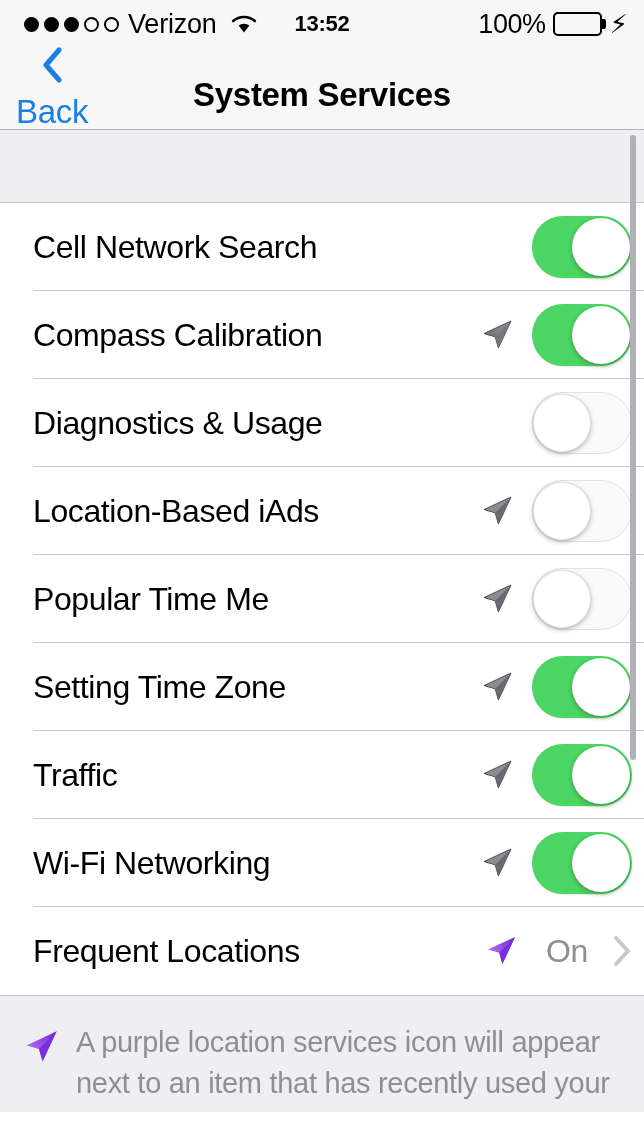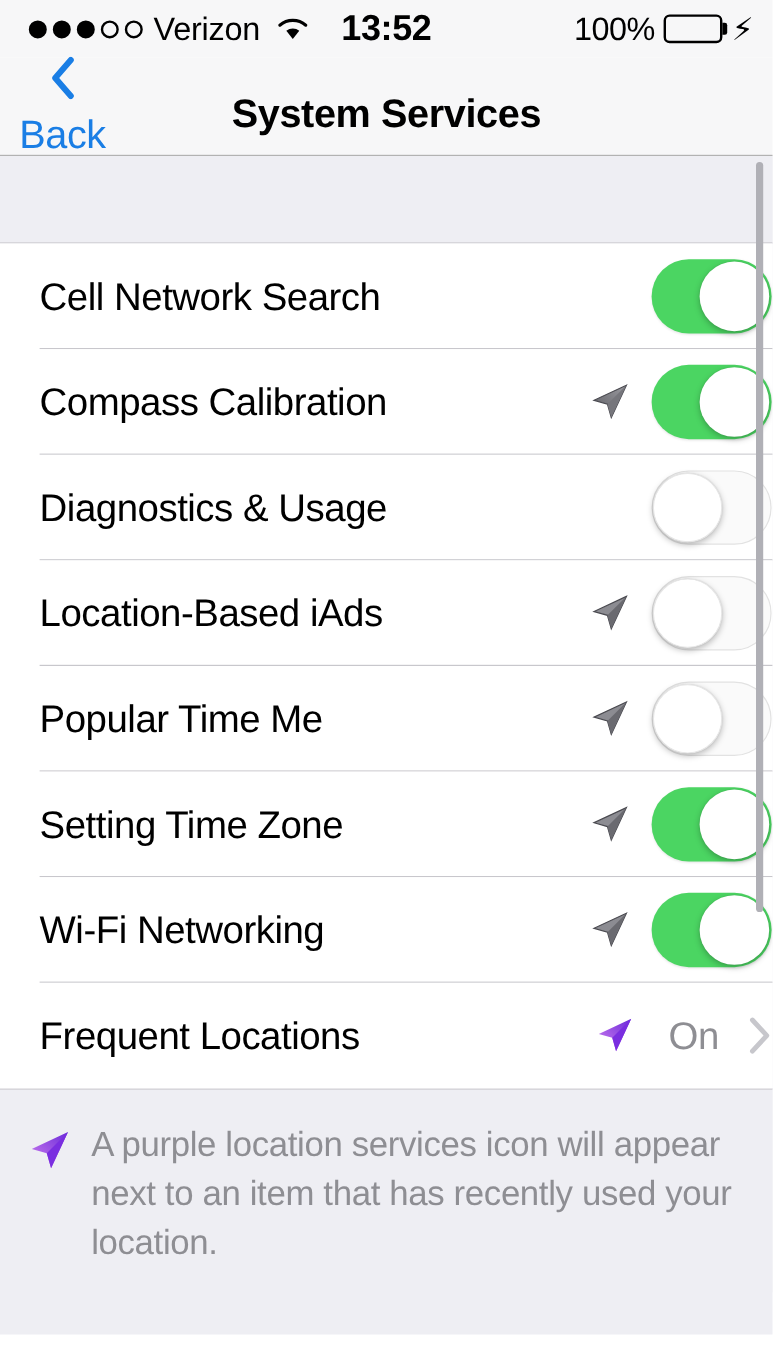--- a/index.html
+++ b/index.html
@@ -29,21 +29,21 @@
   .dot { width: 15px; height: 15px; border-radius: 50%; border: 2px solid #000; }
   .dot.filled { background: #000; }
   .dot.empty { background: transparent; }
   .carrier { font-size: 27px; color: #000; letter-spacing: -0.2px; }
   .wifi-icon { width: 30px; height: 22px; position: relative; margin-left: 3px; }
   .status-center {
     position: absolute; left: 0; right: 0; top: 0;
     height: 48px; display: flex; align-items: center; justify-content: center;
     pointer-events: none;
   }
-  .clock { font-size: 30px; font-weight: bold; color: #000; letter-spacing: -0.3px; }
+  .clock { font-size: 22px; font-weight: bold; color: #000; letter-spacing: -0.3px; }
   .status-right { display: flex; align-items: center; justify-content: flex-end; gap: 7px; flex: 1; }
   .battery-pct { font-size: 27px; color: #000; letter-spacing: -0.4px; }
   .battery-shell {
     width: 49px; height: 24px; border: 2.5px solid #000; border-radius: 5px;
     padding: 2px; position: relative;
   }
   .battery-fill { height: 100%; background: #4cd964; border-radius: 2px; }
   .battery-nub {
     position: absolute; right: -6px; top: 50%; transform: translateY(-50%);
     width: 4px; height: 10px; background: #000; border-radius: 0 2px 2px 0;
@@ -78,21 +78,21 @@
     background: #eeeef3;
     overflow: hidden;
   }
   .top-spacer { height: 73px; background: #eeeef3; border-bottom: 1px solid #c8c7cc; }
 
   .list-group { background: #ffffff; }
   .row {
     position: relative;
     height: 88px;
     display: flex; align-items: center;
-    padding-left: 33px; padding-right: 1px;
+    padding-left: 33px; padding-right: 12px;
     background: #ffffff;
     cursor: pointer;
     gap: 13px;
   }
   .row::after {
     content: ""; position: absolute; left: 33px; right: 0; bottom: 0;
     height: 1px; background: #c8c7cc;
   }
   .row:last-child::after { display: none; }
   .row-label {
@@ -285,20 +285,36 @@
                 <path d="M31 3 L15.2 18.8 L18.4 30 Z" fill="#6a6a70"></path>
               </svg>
             </span>
           </span>
           <span class="switch on">
             <span class="knob"></span>
           </span>
         </div>
       </div>
 
+      <div class="row">
+        <span class="row-label">Traffic</span>
+        <div class="row-accessories">
+          <span class="loc-arrow-slot">
+            <span class="loc-arrow">
+              <svg viewBox="0 0 34 34" width="34" height="34">
+                <path d="M31 3 L4 15.6 L15.2 18.8 L18.4 30 Z" fill="#8c8c92" stroke="#4a4a50" stroke-width="1"></path>
+                <path d="M31 3 L15.2 18.8 L18.4 30 Z" fill="#6a6a70"></path>
+              </svg>
+            </span>
+          </span>
+          <span class="switch on">
+            <span class="knob"></span>
+          </span>
+        </div>
+      </div>
 
       <div class="row">
         <span class="row-label">Wi-Fi Networking</span>
         <div class="row-accessories">
           <span class="loc-arrow-slot">
             <span class="loc-arrow">
               <svg viewBox="0 0 34 34" width="34" height="34">
                 <path d="M31 3 L4 15.6 L15.2 18.8 L18.4 30 Z" fill="#8c8c92" stroke="#4a4a50" stroke-width="1"></path>
                 <path d="M31 3 L15.2 18.8 L18.4 30 Z" fill="#6a6a70"></path>
               </svg>

